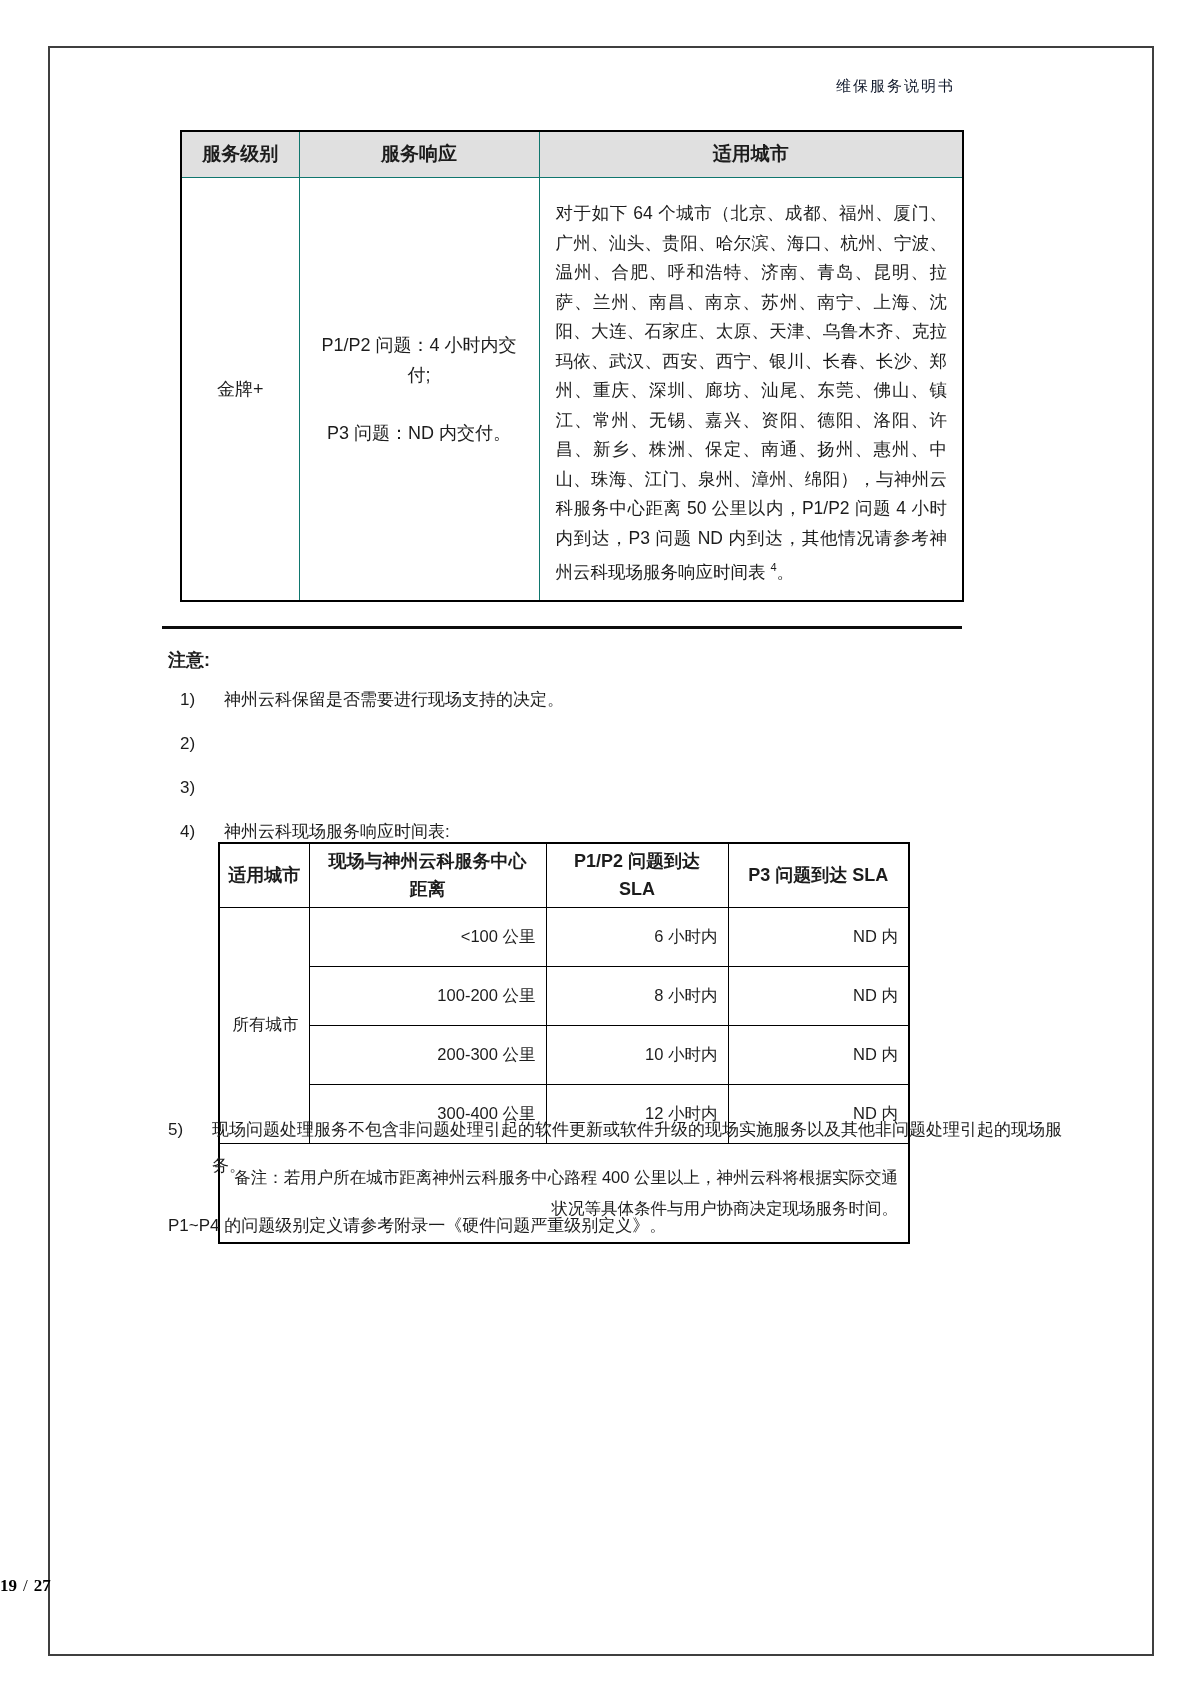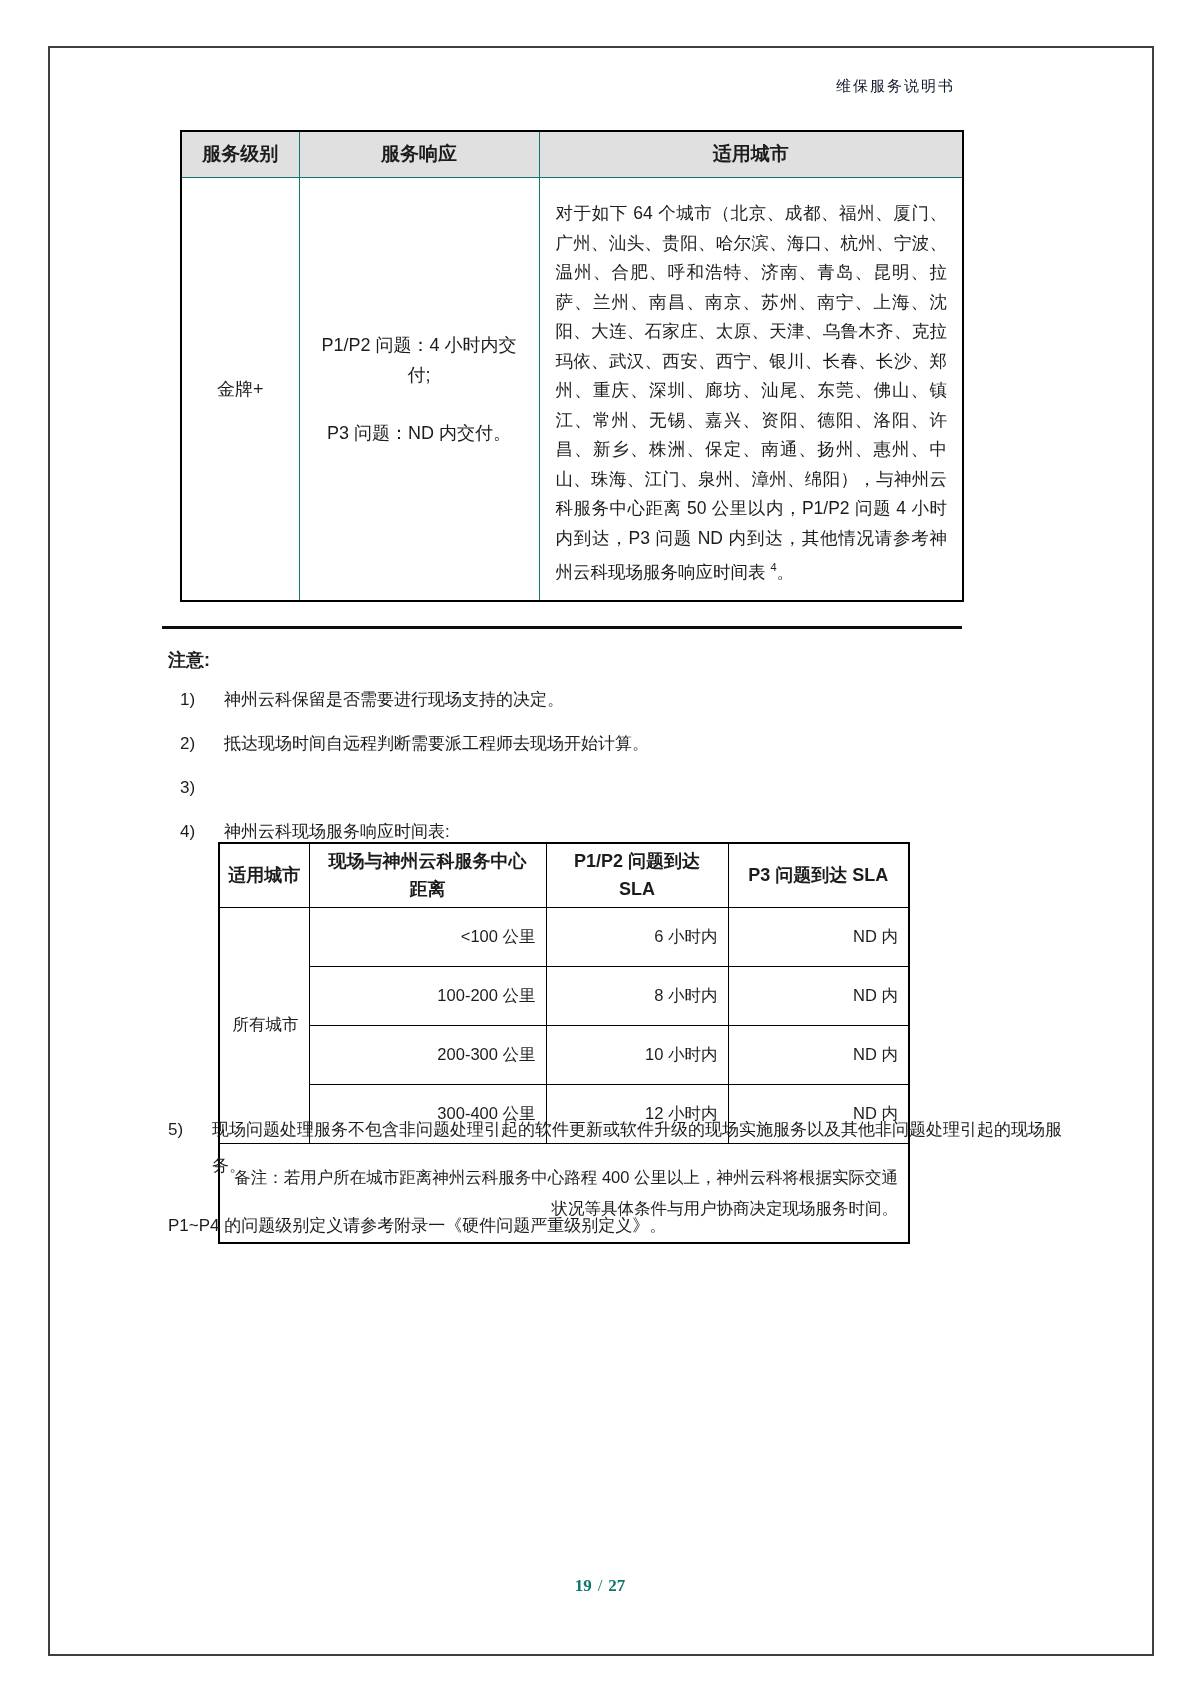--- a/index.html
+++ b/index.html
@@ -139,24 +139,24 @@
     position: absolute;
     left: 168px; top: 1186px;
     width: 900px;
     font-size: 17px;
     margin-top: 28px;
   }
   
   .footer-pageno {
     position: absolute;
     left: 0; right: 0; top: 1576px;
-    text-align: center;
+    text-align: left;
     font-family: "Liberation Serif", "DejaVu Serif", serif;
     font-size: 17px;
-    color: #0f766e;
+    color: #000000;
   }
   .footer-pageno .num { font-weight: bold; }
   .footer-pageno .sep { padding: 0 6px; font-weight: normal; }
 </style>
 </head>
 <body>
 
 <div class="page-border"></div>
 
 <div class="header-right">维保服务说明书</div>
@@ -185,21 +185,20 @@
 
 <div class="notes-title">注意:</div>
 
 <div class="notes-list">
   <div class="note-item">
     <span class="note-num">1)</span>
     <span class="note-text">神州云科保留是否需要进行现场支持的决定。</span>
   </div>
   <div class="note-item">
     <span class="note-num">2)</span>
-    <span class="note-text">抵达现场时间自远程判断需要派工程师去现场开始计算。</span>
   </div>
   <div class="note-item">
     <span class="note-num">3)</span>
   </div>
   <div class="note-item">
     <span class="note-num">4)</span>
     <span class="note-text">神州云科现场服务响应时间表:</span>
   </div>
 </div>
 

